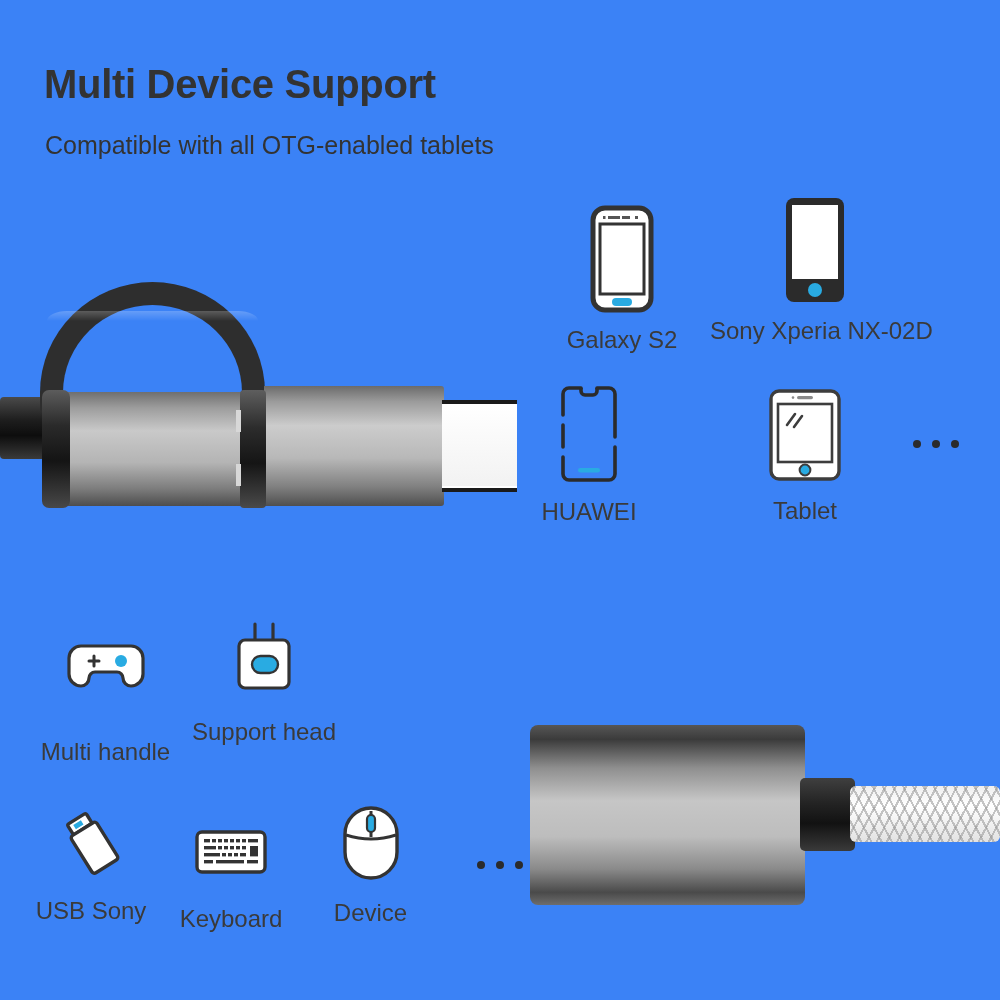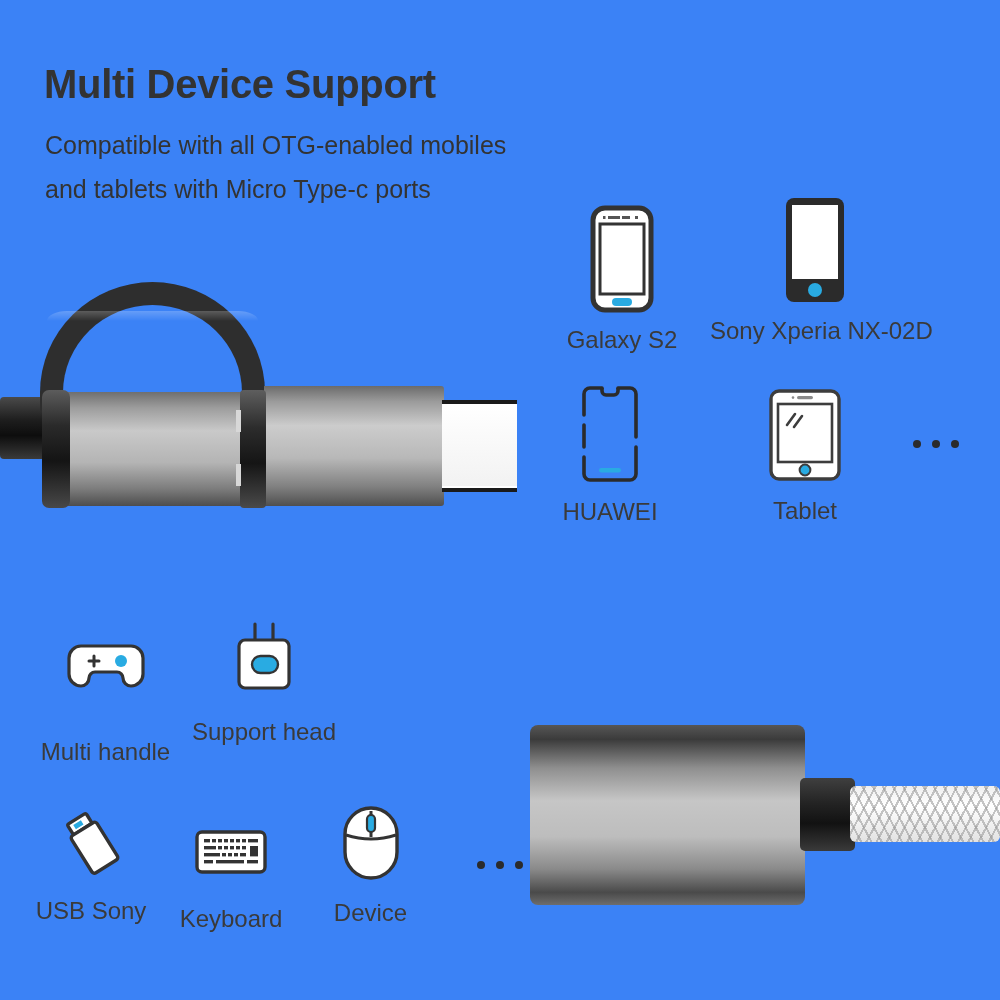--- a/index.html
+++ b/index.html
@@ -211,22 +211,21 @@
       repeating-linear-gradient(-62deg, rgba(150,150,150,.55) 0px, rgba(150,150,150,.55) 2px, rgba(255,255,255,0) 2px, rgba(255,255,255,0) 9px),
       linear-gradient(180deg,#efefef,#ffffff 35%,#e2e2e2);
   }
 </style>
 </head>
 <body>
 
 <div id="page">
 
   <div class="headline">Multi Device Support</div>
-  <div class="subline l1">Compatible with all OTG-enabled mobiles</div>
-  <div class="subline l2">and tablets with Micro Type-c ports</div>
+  <div class="subline l1">Compatible with all OTG-enabled tablets</div>
 
   <div class="connector-2in1">
     <div class="c2-cable"></div>
     <div class="c2-strap"></div>
     <div class="c2-barrelA"></div>
     <div class="c2-collar"></div>
     <div class="c2-barrelB"></div>
     <div class="c2-mid"></div>
     <div class="c2-seamA"></div>
     <div class="c2-seamB"></div>
@@ -254,21 +253,21 @@
     <span class="glyph">
       <svg width="62" height="108" viewBox="0 0 62 108">
         <rect x="2" y="2" width="58" height="104" rx="8" ry="8" fill="#2b2b2b"></rect>
         <rect x="8" y="9" width="46" height="74" fill="#ffffff"></rect>
         <circle cx="31" cy="94" r="7" fill="#29ABE2"></circle>
       </svg>
     </span>
     <span class="cap" style="margin-top:9px;">Sony Xperia NX-02D</span>
   </div>
 
-  <div class="tile" style="left:550px; top:385px; width:120px;">
+  <div class="tile" style="left:529px; top:385px; width:120px;">
     <span class="glyph">
       <svg width="58" height="98" viewBox="0 0 58 98">
         <path d="M21 3 H9 A6 6 0 0 0 3 9 V30 M3 40 V62 M3 72 V89 A6 6 0 0 0 9 95 H49 A6 6 0 0 0 55 89 V62 M55 52 V9 A6 6 0 0 0 49 3 H37" fill="none" stroke="#2b2b2b" stroke-width="3.6" stroke-linecap="round"></path>
         <path d="M21 3 v3 a4 4 0 0 0 4 4 h8 a4 4 0 0 0 4 -4 V3" fill="none" stroke="#2b2b2b" stroke-width="3.6" stroke-linejoin="round"></path>
         <rect x="18" y="83" width="22" height="4.5" rx="2.2" ry="2.2" fill="#29ABE2"></rect>
       </svg>
     </span>
     <span class="cap" style="margin-top:11px;">HUAWEI</span>
   </div>
 

